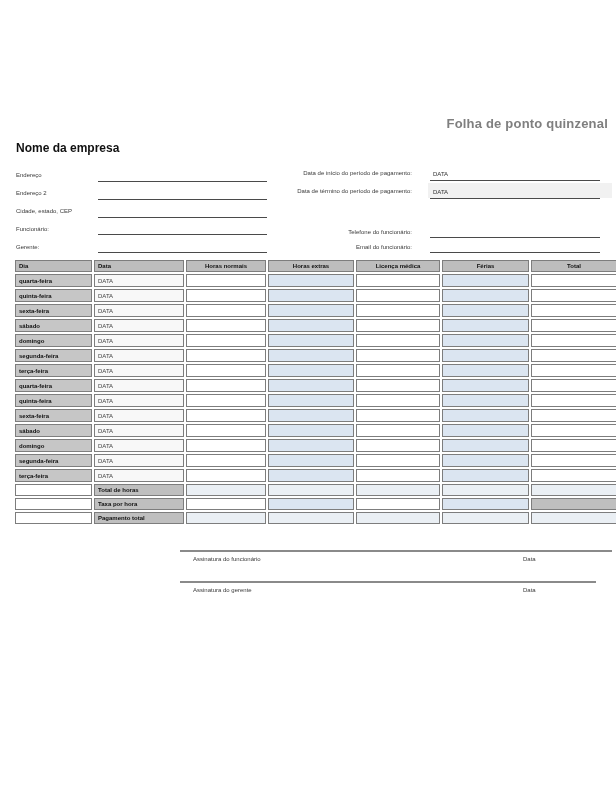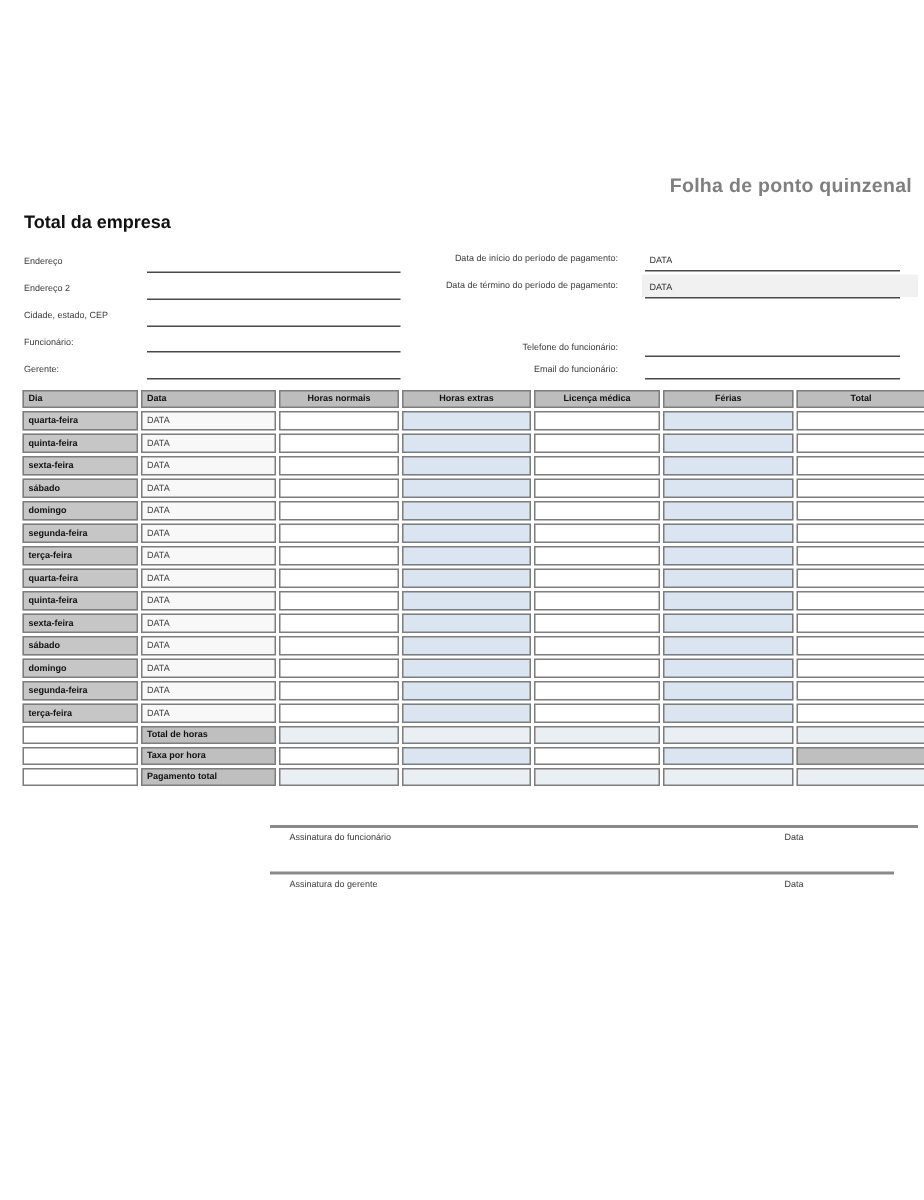--- a/index.html
+++ b/index.html
@@ -44,21 +44,21 @@
   
   .sig-line{position:absolute;height:2px;background:#8a8a8a;}
   .sig-label{position:absolute;font-size:6px;color:#3a3a3a;}
 </style>
 </head>
 <body>
 
 <div class="sheet">
 
   <div class="page-title">Folha de ponto quinzenal</div>
-  <div class="company-name">Total da empresa</div>
+  <div class="company-name">Nome da empresa</div>
 
   <div class="fld-label" style="left:16px;top:172px;">Endereço</div>
   <div class="fld-line" style="left:98px;top:181px;width:169px;"></div>
 
   <div class="fld-label" style="left:16px;top:190px;">Endereço 2</div>
   <div class="fld-line" style="left:98px;top:199px;width:169px;"></div>
 
   <div class="fld-label" style="left:16px;top:208px;">Cidade, estado, CEP</div>
   <div class="fld-line" style="left:98px;top:217px;width:169px;"></div>
 

